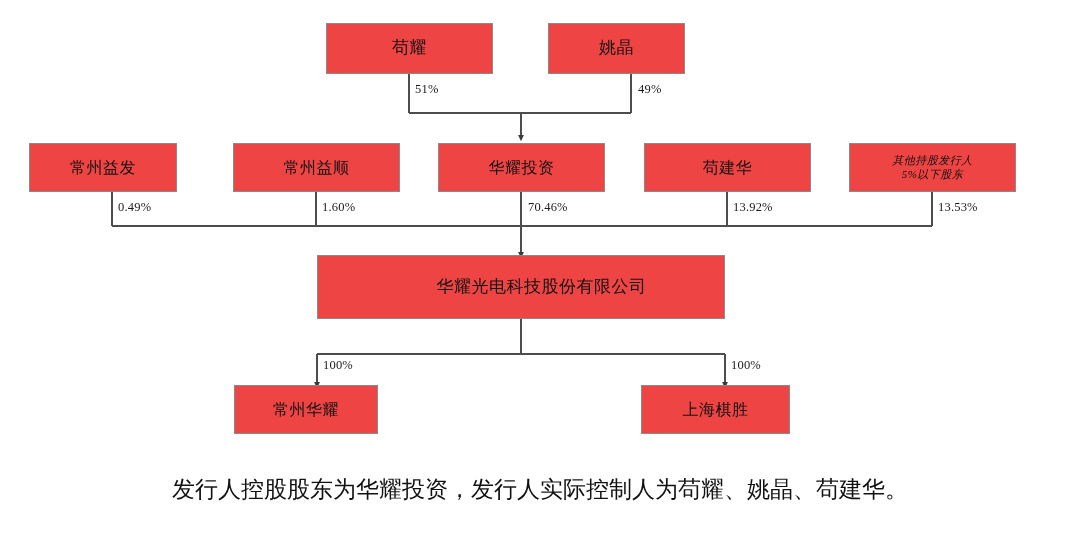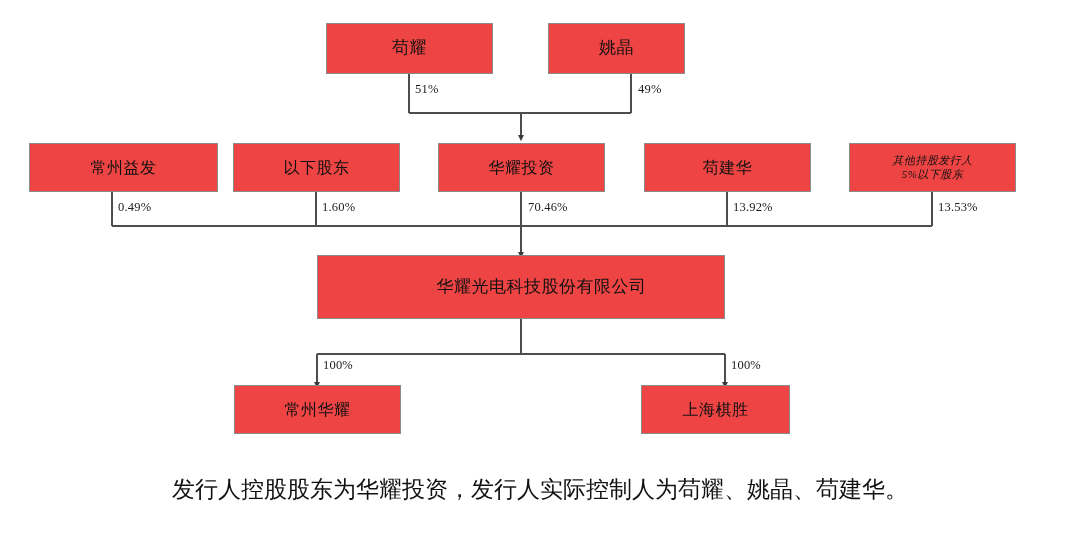--- a/index.html
+++ b/index.html
@@ -103,26 +103,26 @@
   </div>
 
   <div class="node-box" style="left:548px; top:23px; width:137px; height:51px; font-size:17px;">
     <span class="node-label">姚晶</span>
   </div>
 
   <div class="pct-label" style="left:415px; top:82px;">51%</div>
 
   <div class="pct-label" style="left:638px; top:82px;">49%</div>
 
-  <div class="node-box" style="left:29px; top:143px; width:189px; height:49px; font-size:16px;">
+  <div class="node-box" style="left:29px; top:143px; width:148px; height:49px; font-size:16px;">
     <span class="node-label">常州益发</span>
   </div>
 
   <div class="node-box" style="left:233px; top:143px; width:167px; height:49px; font-size:16px;">
-    <span class="node-label">以下股东</span>
+    <span class="node-label">常州益顺</span>
   </div>
 
   <div class="node-box" style="left:438px; top:143px; width:167px; height:49px; font-size:16px;">
     <span class="node-label">华耀投资</span>
   </div>
 
   <div class="node-box" style="left:644px; top:143px; width:167px; height:49px; font-size:16px;">
     <span class="node-label">苟建华</span>
   </div>
 
@@ -142,21 +142,21 @@
   <div class="pct-label" style="left:938px; top:200px;">13.53%</div>
 
   <div class="node-box" style="left:317px; top:255px; width:408px; height:64px; font-size:17px;padding-left:41px;">
     <span class="node-label">华耀光电科技股份有限公司</span>
   </div>
 
   <div class="pct-label" style="left:323px; top:358px;">100%</div>
 
   <div class="pct-label" style="left:731px; top:358px;">100%</div>
 
-  <div class="node-box" style="left:234px; top:385px; width:167px; height:49px; font-size:16px;">
+  <div class="node-box" style="left:234px; top:385px; width:144px; height:49px; font-size:16px;">
     <span class="node-label">常州华耀</span>
   </div>
 
   <div class="node-box" style="left:641px; top:385px; width:149px; height:49px; font-size:16px;">
     <span class="node-label">上海棋胜</span>
   </div>
 
   <div class="caption" style="top:474px; font-size:23px;">发行人控股股东为华耀投资，发行人实际控制人为苟耀、姚晶、苟建华。</div>
 
 </div>

